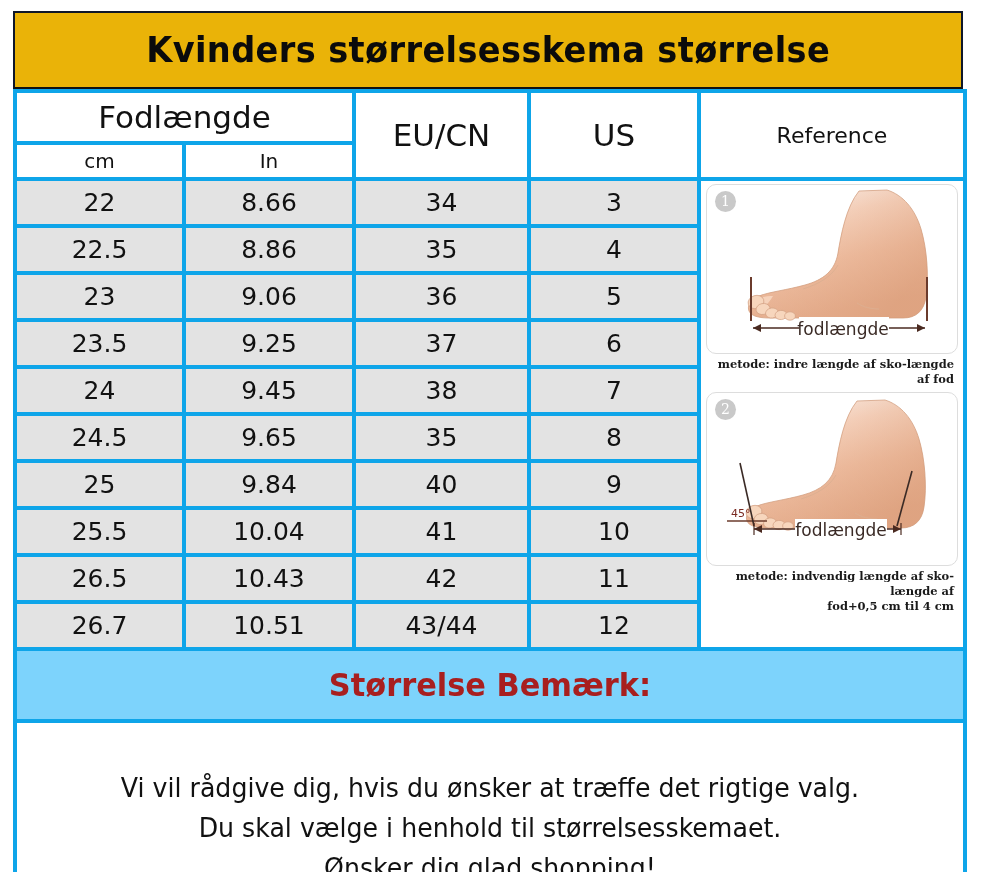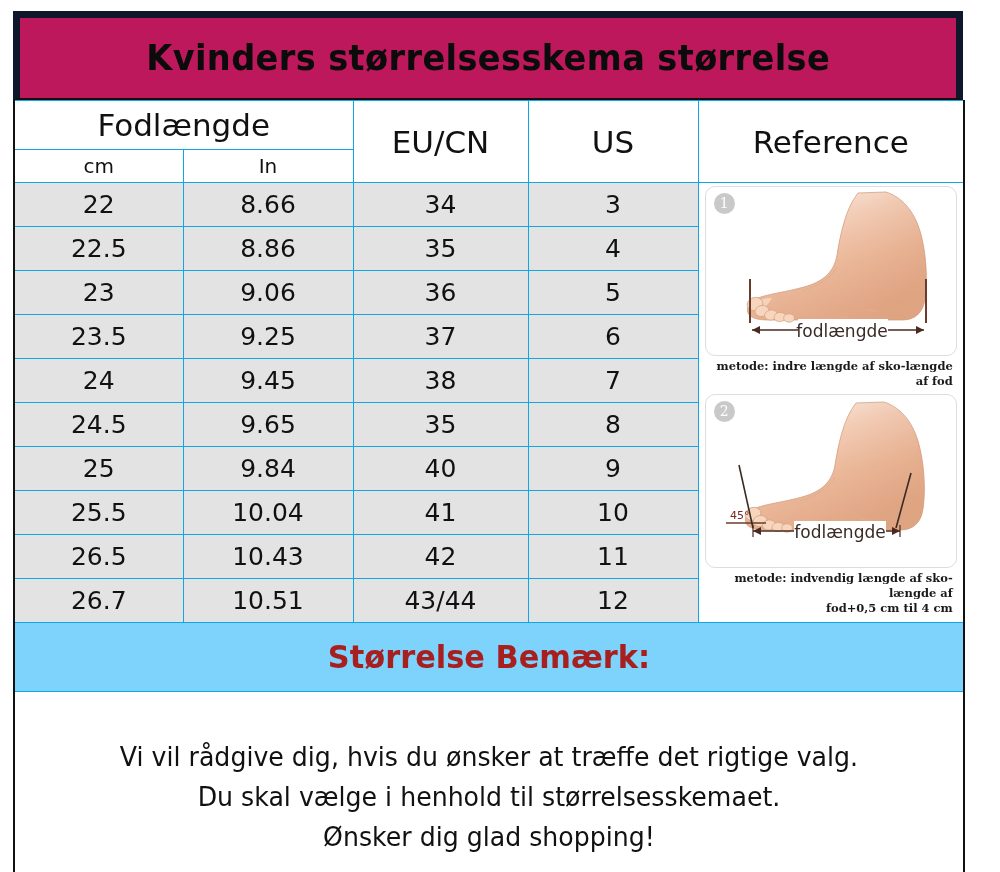--- a/index.html
+++ b/index.html
@@ -17,23 +17,23 @@
     position: absolute;
     left: 13px;
     top: 11px;
     width: 950px;
     height: 850px;
     box-sizing: border-box;
   }
 
   
   .title-bar {
-    height: 89px;
-    background: #be185d;
-    border: 7px solid #0f172a;
+    height: 78px;
+    background: #eab308;
+    border: 2px solid #0f172a;
     border-bottom: 2px solid #111;
     display: flex;
     align-items: center;
     justify-content: center;
     box-sizing: border-box;
   }
   .title-text {
     font-family: "DejaVu Sans", sans-serif;
     font-weight: bold;
     font-size: 35px;
@@ -51,38 +51,38 @@
     border: 2px solid #111;
     border-top: none;
   }
   table.size-table col.c-cm   { width: 169px; }
   table.size-table col.c-in   { width: 170px; }
   table.size-table col.c-eu   { width: 175px; }
   table.size-table col.c-us   { width: 170px; }
   table.size-table col.c-ref  { width: 266px; }
 
   .size-table td, .size-table th {
-    border: 1px solid #0ea5e9;
+    border: 4px solid #0ea5e9;
     padding: 0;
     text-align: center;
     vertical-align: middle;
     color: #111;
   }
 
   
   .hd {
     background: #ffffff;
     font-weight: normal;
     font-size: 30px;
     font-family: "DejaVu Sans", sans-serif;
   }
   .hd-group { height: 48px; font-size: 31px; }
   .hd-sub   { height: 32px; font-size: 20px; }
   .hd-tall  { height: 80px; font-size: 31px; }
-  .hd-ref   { font-size: 31px; }
+  .hd-ref   { font-size: 22px; }
 
   
   .dt {
     background: #e3e3e3;
     height: 43px;
     font-size: 25px;
     font-family: "DejaVu Sans", sans-serif;
     margin-top: 36px;
   }
   .dt.bold { font-weight: normal; font-size: 25px; }

